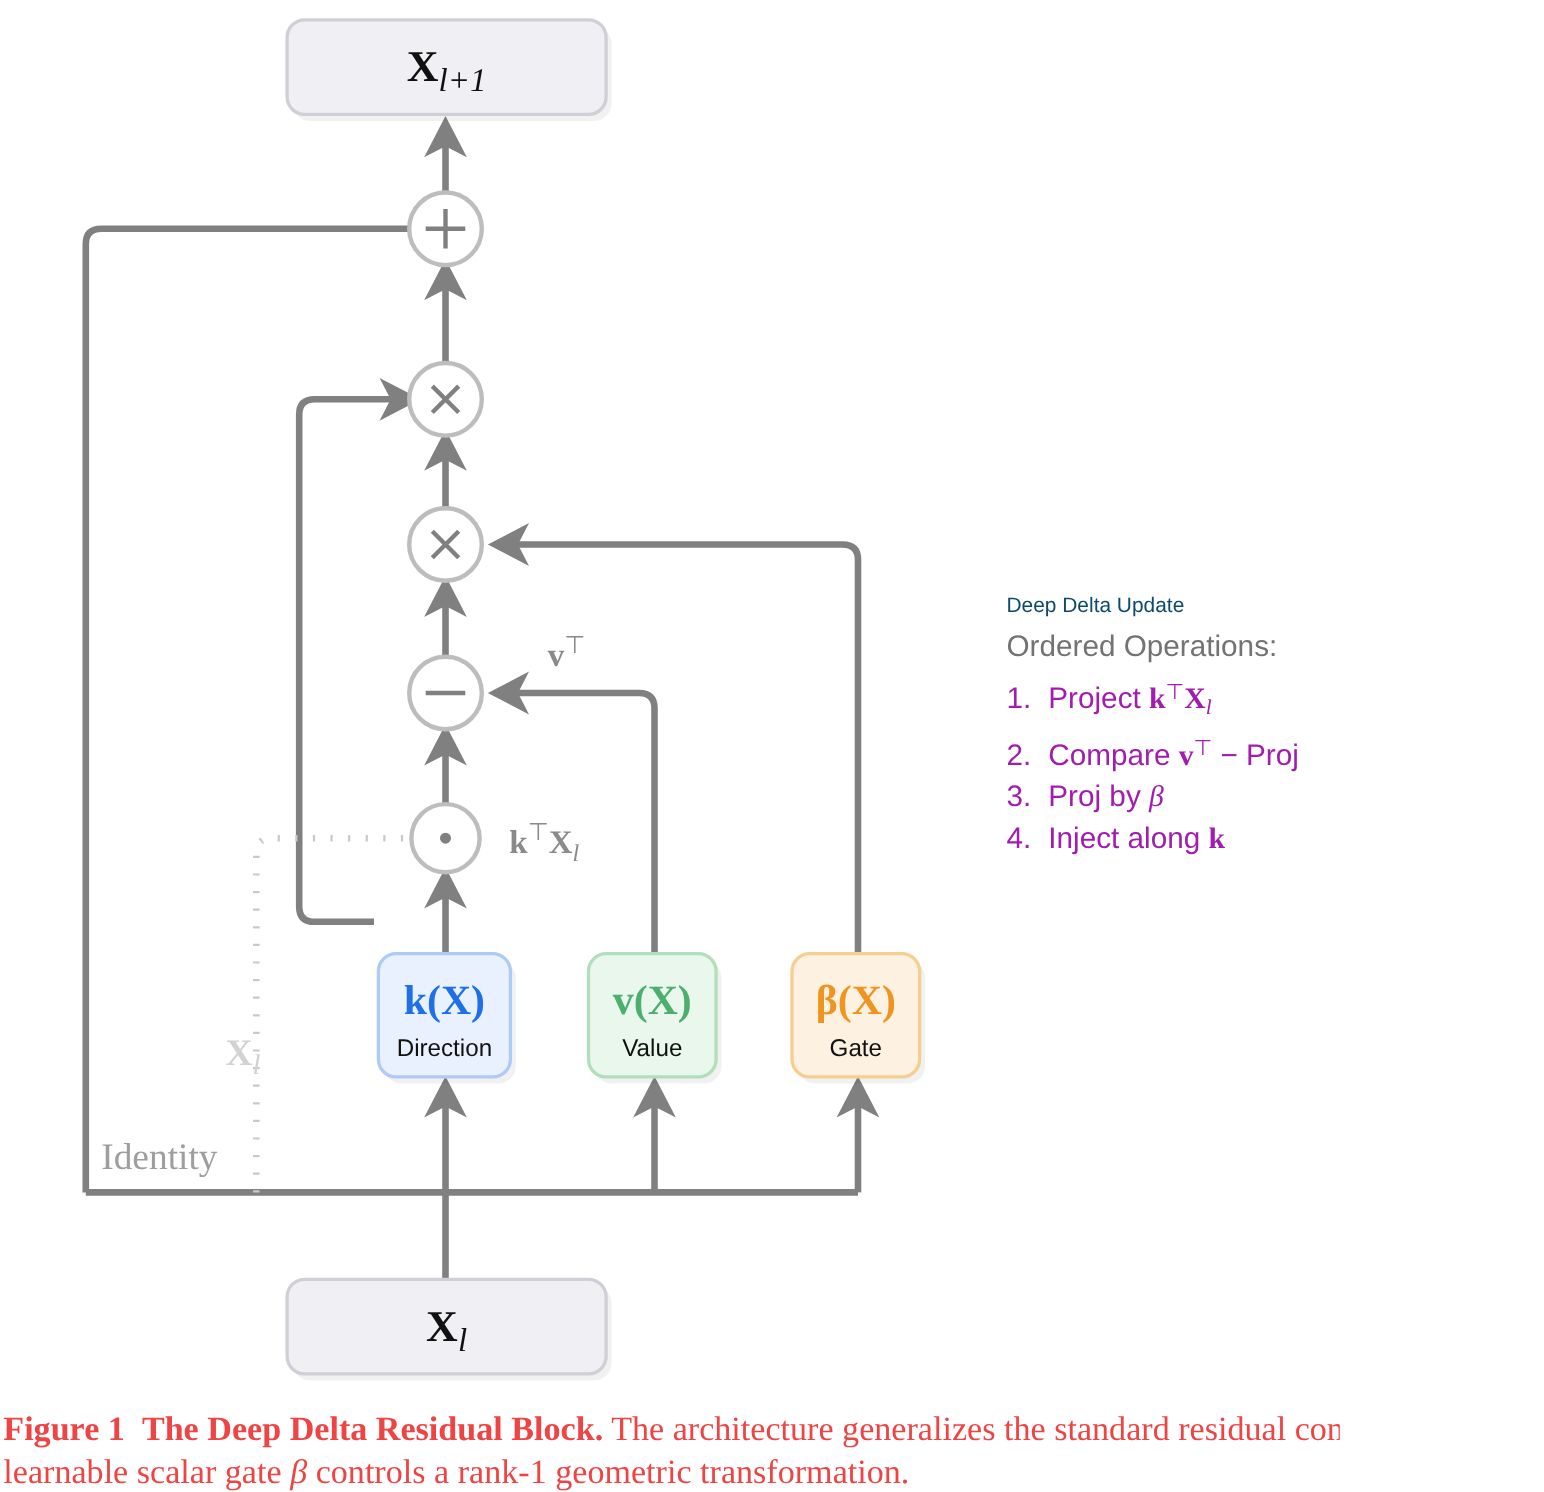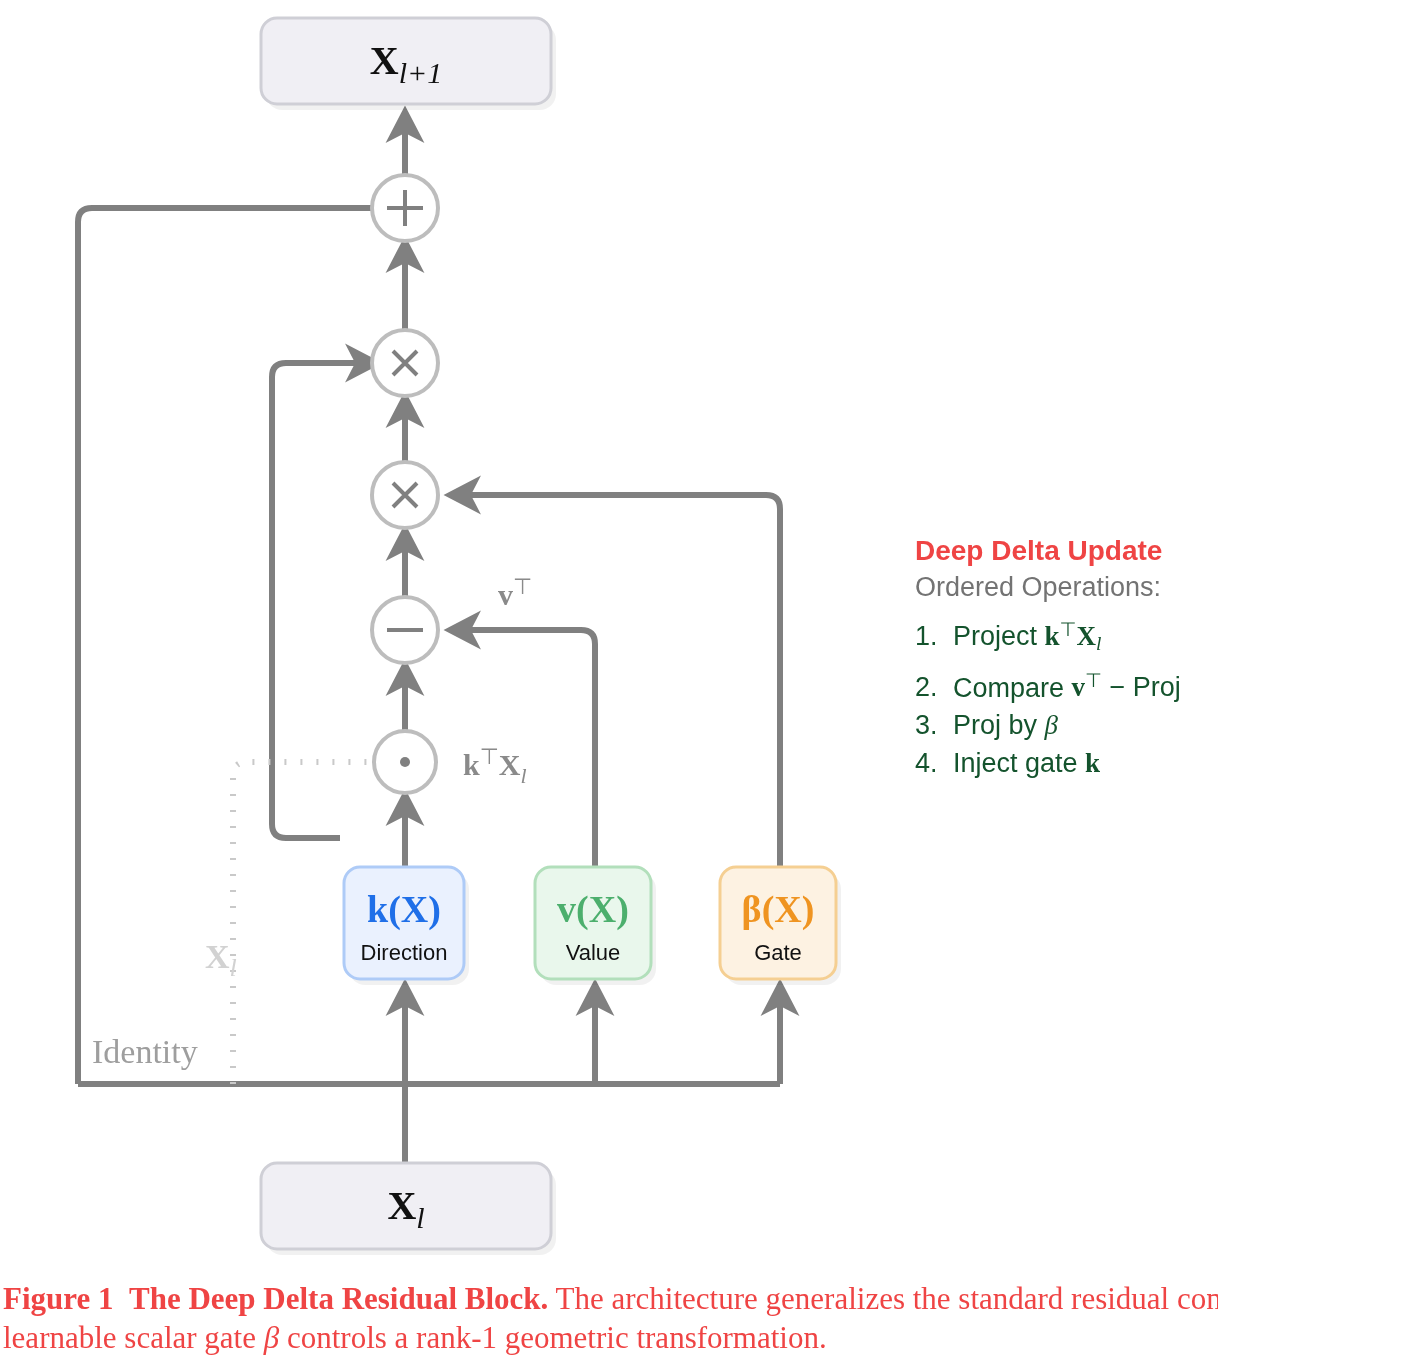--- a/index.html
+++ b/index.html
@@ -18,24 +18,24 @@
   .shadow-rect{fill:#000;opacity:0.055;}
 
   .boxtext-main{font-family:"Liberation Serif",serif;font-weight:bold;font-size:38px;}
   .boxtext-sub{font-family:"Liberation Sans",sans-serif;font-size:22px;fill:#111111;}
   .iotext{font-family:"Liberation Serif",serif;font-weight:bold;font-size:40px;fill:#111111;}
   .wirelabel{font-family:"Liberation Serif",serif;font-weight:bold;font-size:30px;fill:#8a8a8a;}
   .ghostlabel{font-family:"Liberation Serif",serif;font-weight:bold;font-size:34px;fill:#d2d2d2;}
   .identitylabel{font-family:"Liberation Serif",serif;font-size:34px;fill:#9e9e9e;}
 
   .legend{position:absolute;left:915px;top:533px;width:430px;color:#9a9a9a;}
-  .legend-title{font-family:"Liberation Sans",sans-serif;font-weight:bold;font-size:28px;line-height:36px;color:#ef4444;}
+  .legend-title{font-family:"Liberation Sans",sans-serif;font-weight:normal;font-size:19px;line-height:36px;color:#0c4a6e;}
   .legend-sub{font-family:"Liberation Sans",sans-serif;font-size:27px;line-height:36px;color:#737373;}
   .legend-list{list-style:none;margin:6px 0 0 0;padding:0;}
-  .legend-list li{font-family:"Liberation Sans",sans-serif;font-size:27px;line-height:38px;color:#14532d;white-space:nowrap;}
+  .legend-list li{font-family:"Liberation Sans",sans-serif;font-size:27px;line-height:38px;color:#a21caf;white-space:nowrap;}
   .legend-list li .num{display:inline-block;width:38px;}
   .mserif{font-family:"Liberation Serif",serif;font-weight:bold;}
   .mital{font-family:"Liberation Serif",serif;font-style:italic;font-weight:normal;}
   .sup{font-size:0.72em;vertical-align:0.45em;font-family:"Liberation Serif",serif;font-weight:normal;}
   .sub{font-size:0.72em;vertical-align:-0.25em;font-family:"Liberation Serif",serif;font-style:italic;font-weight:normal;}
 
   .caption{position:absolute;left:3px;top:1279px;width:1396px;
            font-family:"Liberation Serif",serif;font-size:31px;line-height:39px;color:#ef4444;}
   .caption b{font-weight:bold;}
 </style>
@@ -163,21 +163,21 @@
       </li>
       <li>
         <span class="num">2.</span><span>Compare</span>
         <span><span class="mserif">v</span><span class="sup">⊤</span> − Proj</span>
       </li>
       <li>
         <span class="num">3.</span><span>Proj by</span>
         <span class="mital">β</span>
       </li>
       <li>
-        <span class="num">4.</span><span>Inject gate</span>
+        <span class="num">4.</span><span>Inject along</span>
         <span class="mserif">k</span>
       </li>
     </ul>
   </div>
 
   <div class="caption">
     <b>Figure 1</b>&nbsp;
     <b>The Deep Delta Residual Block.</b>
     <span>The architecture generalizes the standard residual connection. A learnable scalar gate </span><span class="mital">β</span><span> controls a rank-1 geometric transformation.</span>
   </div>

